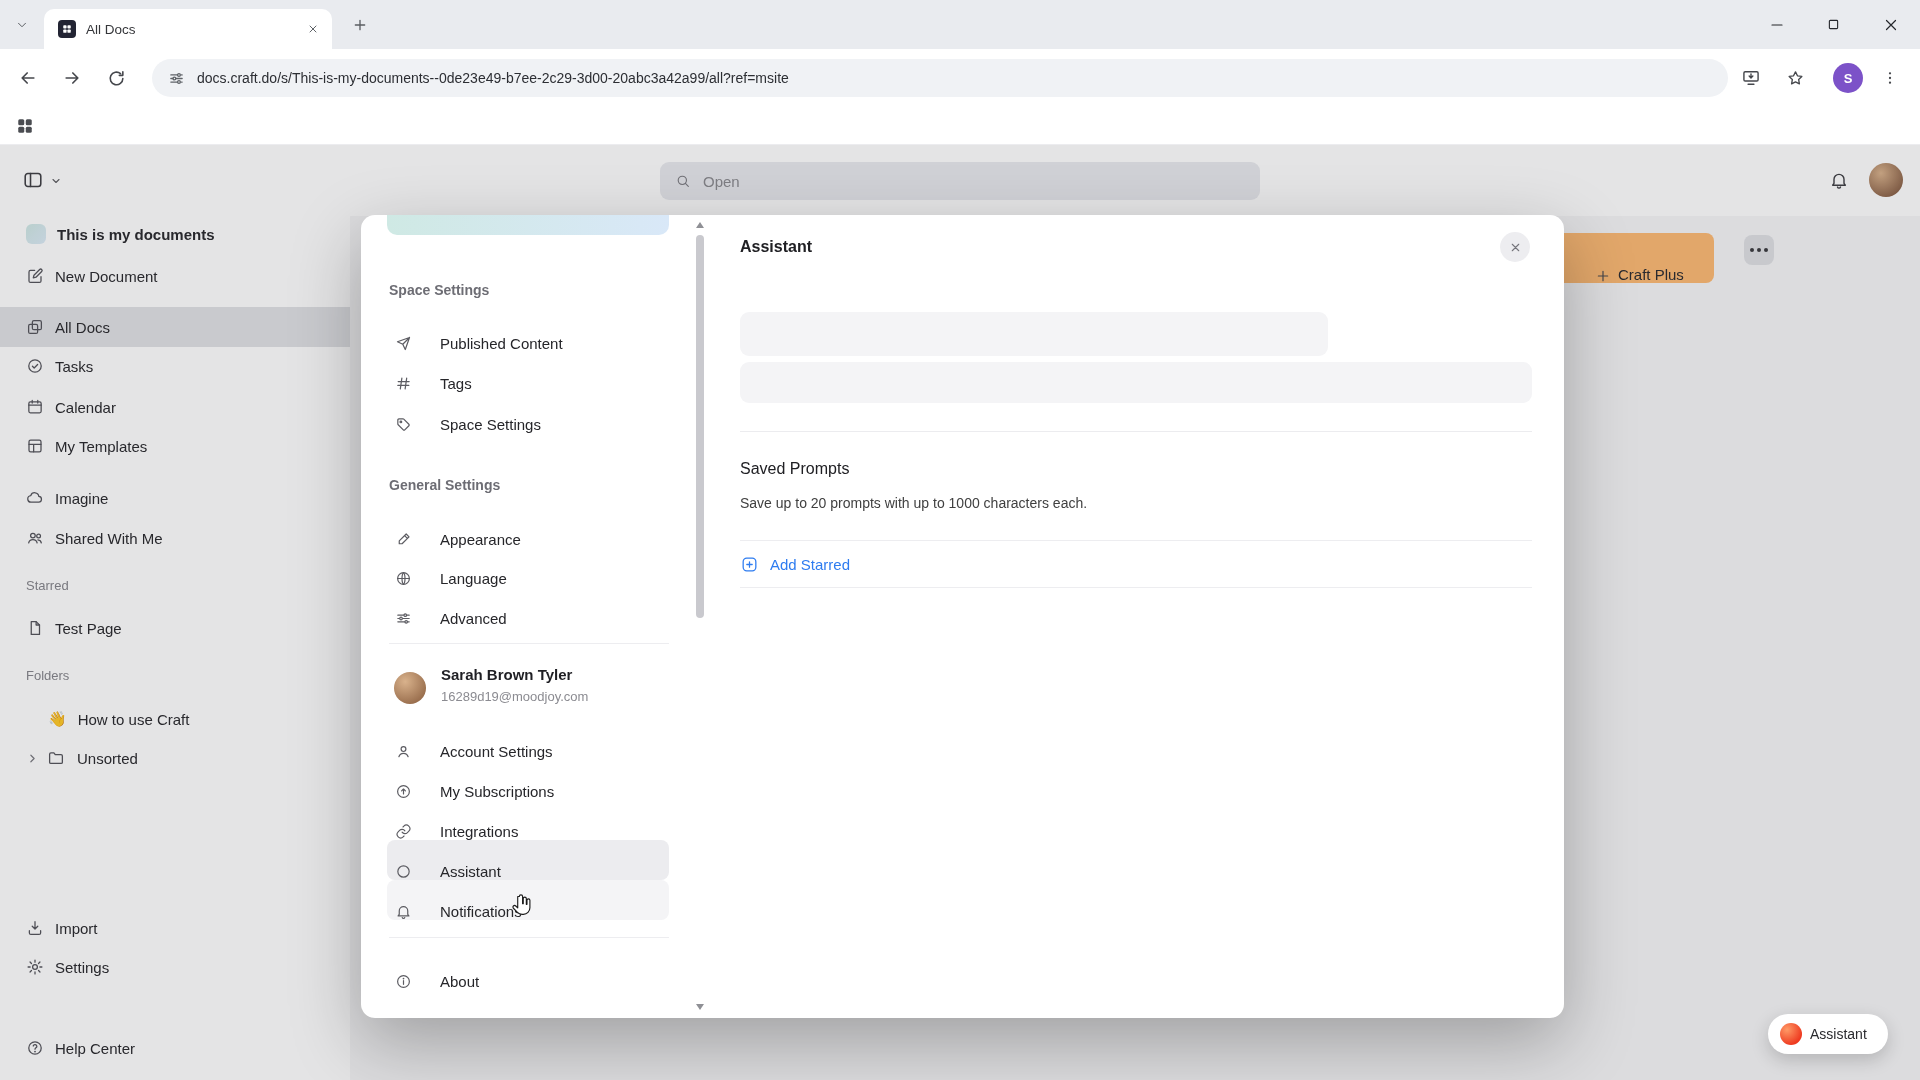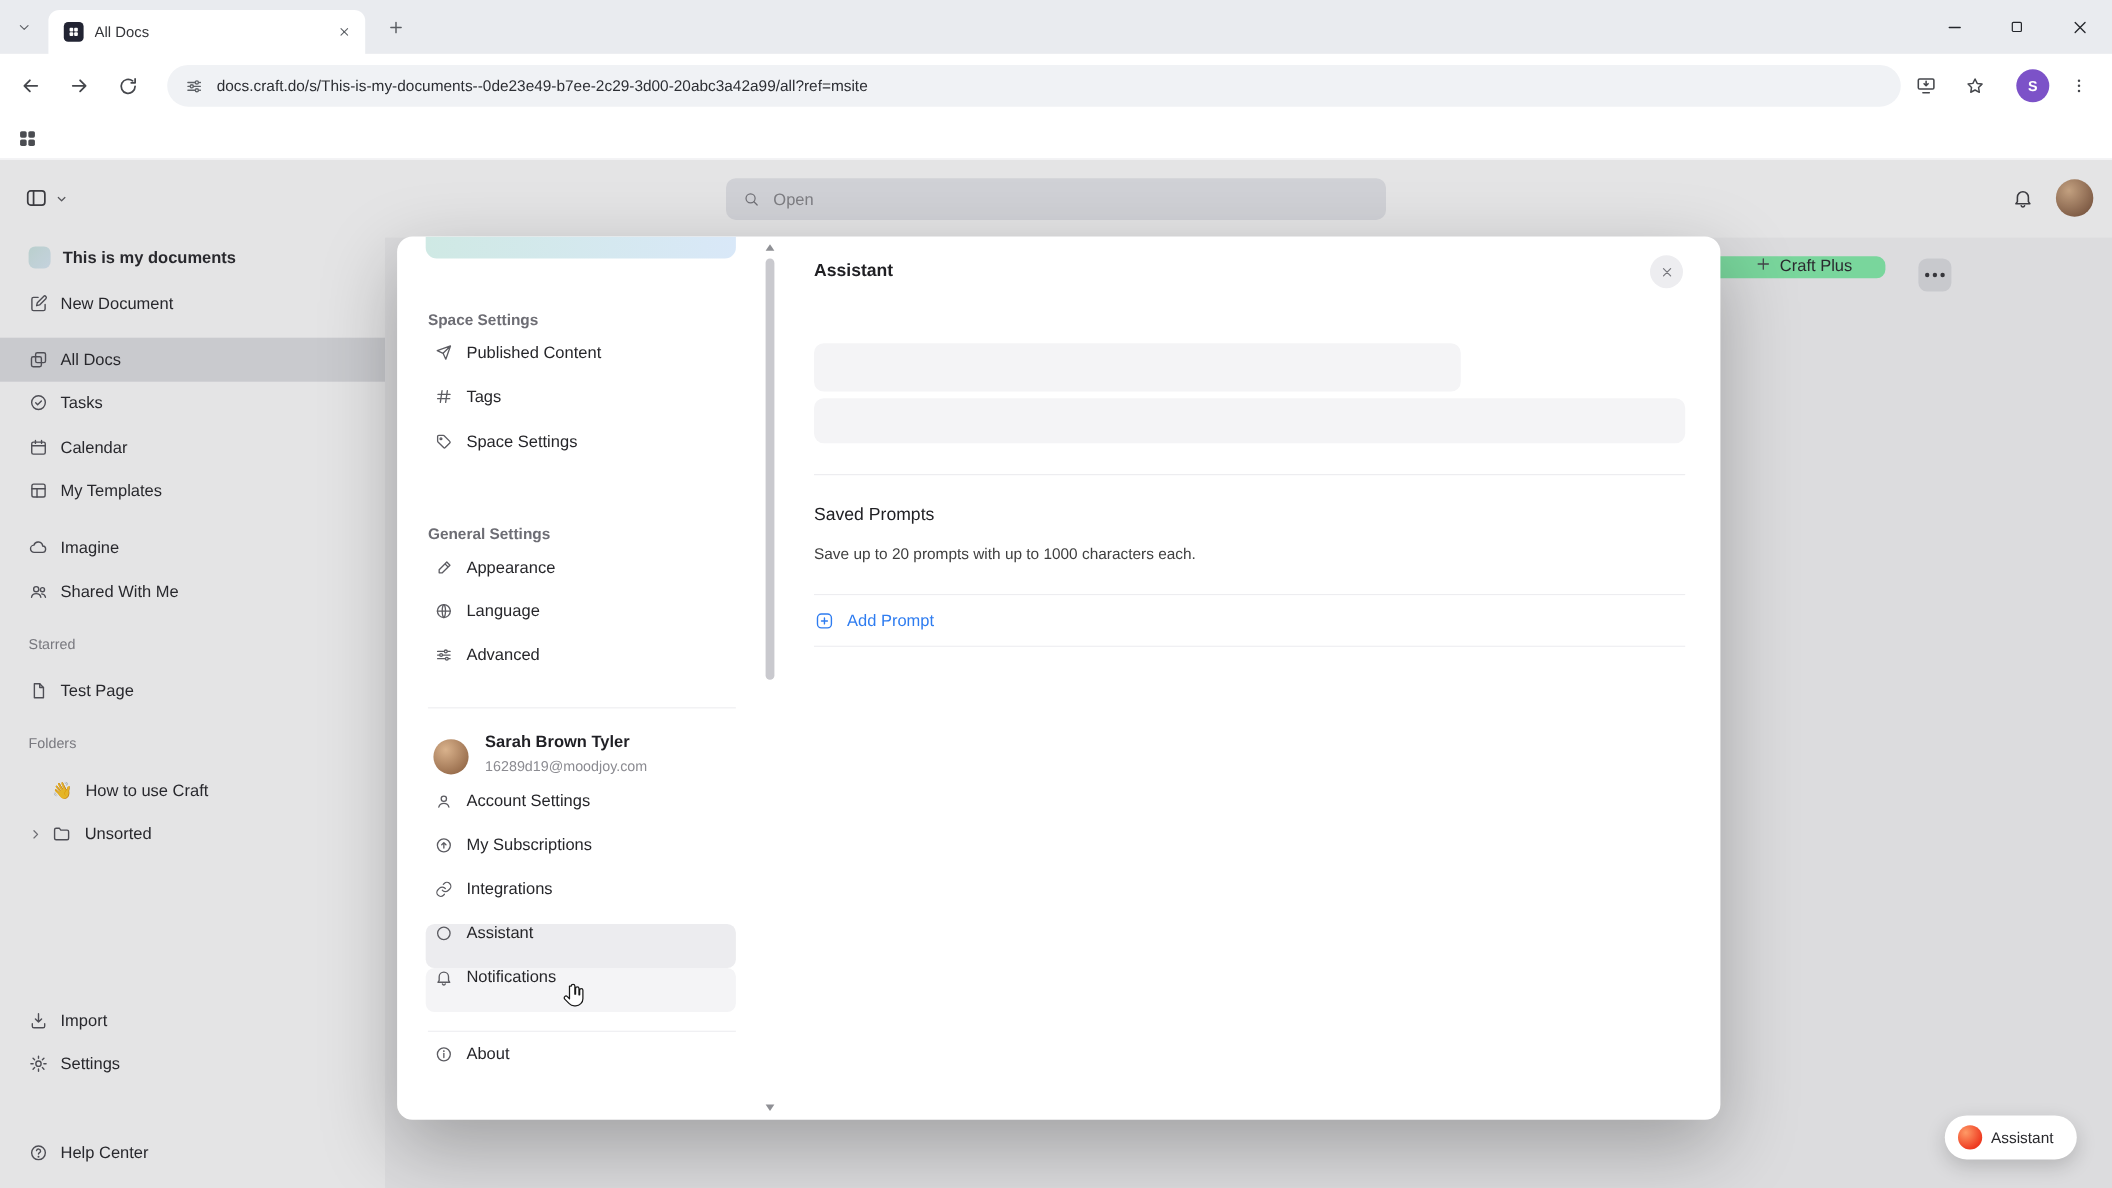--- a/index.html
+++ b/index.html
@@ -34,35 +34,35 @@
   .searchpill{position:absolute;left:660px;top:17px;width:600px;height:38px;border-radius:9px;background:#e9eaee;
               display:flex;align-items:center;padding:0 15px;box-sizing:border-box;gap:10px;color:#7c7c82}
   .searchpill input{border:none;background:transparent;outline:none;font-size:15px;color:#3c3c40;width:100%;
                     font-family:"Liberation Sans",sans-serif}
   .searchpill input::placeholder{color:#8b8b90}
   .srow{position:absolute;left:0;width:350px;height:40px;display:flex;align-items:center;padding-left:26px;gap:11px;
         box-sizing:border-box;color:#55555c}
   .srow .lbl{font-size:15px;color:#2a2a2e}
   .shead{position:absolute;left:26px;height:24px;line-height:24px;font-size:13px;color:#86868c}
   .wsicon{width:20px;height:20px;border-radius:6px;background:linear-gradient(135deg,#cfe8e4,#dcebf7);flex:0 0 auto}
-  .cpluspill{position:absolute;left:1520px;top:88px;width:194px;height:20px;border-radius:8px;background:#86efac;
-             display:flex;align-items:flex-start;box-sizing:border-box;color:#2c2c30}
+  .cpluspill{position:absolute;left:1520px;top:88px;width:194px;height:50px;border-radius:8px;background:#fdba74;
+             display:flex;align-items:flex-end;box-sizing:border-box;color:#2c2c30}
   .morebtn{position:absolute;left:1744px;top:90px;width:30px;height:30px;border-radius:8px;background:#e0e1e4;
            display:flex;align-items:center;justify-content:center;gap:3px}
   .morebtn i{width:4px;height:4px;border-radius:50%;background:#3a3a3e}
 
   .overlay{position:absolute;left:0;top:145px;width:1920px;height:935px;background:rgba(32,33,38,0.12);z-index:5}
 
   
   .modal{position:absolute;left:361px;top:215px;width:1203px;height:803px;border-radius:14px;background:#fff;
          box-shadow:0 24px 70px rgba(0,0,0,0.28);z-index:10;overflow:hidden}
   .gradcard{position:absolute;left:26px;top:0;width:282px;height:20px;border-radius:0 0 10px 10px;
             background:linear-gradient(90deg,#cfe9e4,#d9e8f8)}
   .nhead{position:absolute;left:28px;height:28px;line-height:28px;font-size:14px;font-weight:700;color:#6d6d74}
-  .nrow{position:absolute;left:26px;width:282px;height:40px;display:flex;align-items:flex-start;padding-left:8px;gap:12px;
+  .nrow{position:absolute;left:26px;width:282px;height:40px;display:flex;align-items:flex-end;padding-left:8px;gap:28px;
         border-radius:8px;box-sizing:border-box;color:#5c5c62}
   .nrow .lbl{font-size:15px;color:#26262a}
   .nrow.active{background:#ececef}
   .nrow.hover{background:#f4f4f6}
   .ndiv{position:absolute;left:28px;width:280px;height:1px;background:#ededf0}
   .uavatar{position:absolute;left:33px;top:457px;width:32px;height:32px;border-radius:50%;
            background:radial-gradient(circle at 35% 30%,#d9b28c,#9a6f4e 75%)}
   .uname{position:absolute;left:80px;top:451px;font-size:15px;font-weight:700;color:#1f1f24}
   .uemail{position:absolute;left:80px;top:474px;font-size:13px;color:#8b8b91}
   .sb-thumb{position:absolute;left:335px;top:20px;width:8px;height:383px;border-radius:4px;background:#c9c9ce}
@@ -513,21 +513,21 @@
   <div class="cdiv"></div>
   <div class="sptitle">Saved Prompts</div>
   <div class="spdesc">Save up to 20 prompts with up to 1000 characters each.</div>
   <div class="addrow">
     <span>
       <svg class="ic" width="19" height="19" viewBox="0 0 24 24" style="stroke-width:1.6">
           <rect x="4" y="4" width="16" height="16" rx="4.5"></rect>
           <path d="M12 8.6v6.8M8.6 12h6.8"></path>
         </svg>
     </span>
-    <span class="addlabel">Add Prompt</span>
+    <span class="addlabel">Add Starred</span>
   </div>
 </div>
 
 <div class="asstpill">
   <span class="asstlogo"></span>
   <span class="asstlabel">Assistant</span>
 </div>
 
 <div class="cursor">
   <svg width="26" height="26" viewBox="0 0 32 32">

